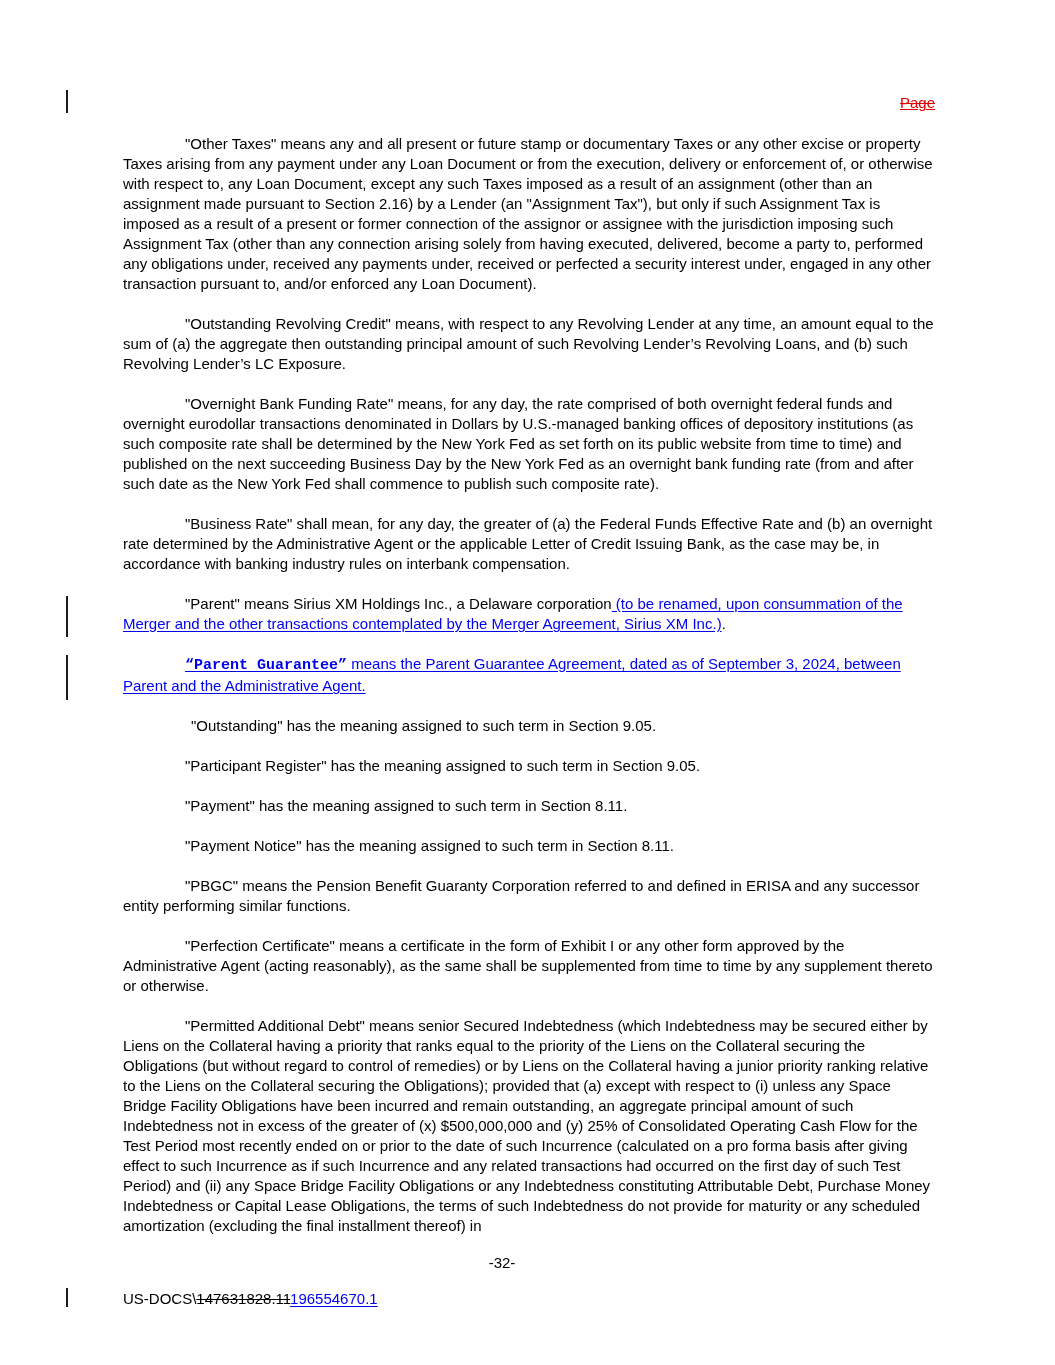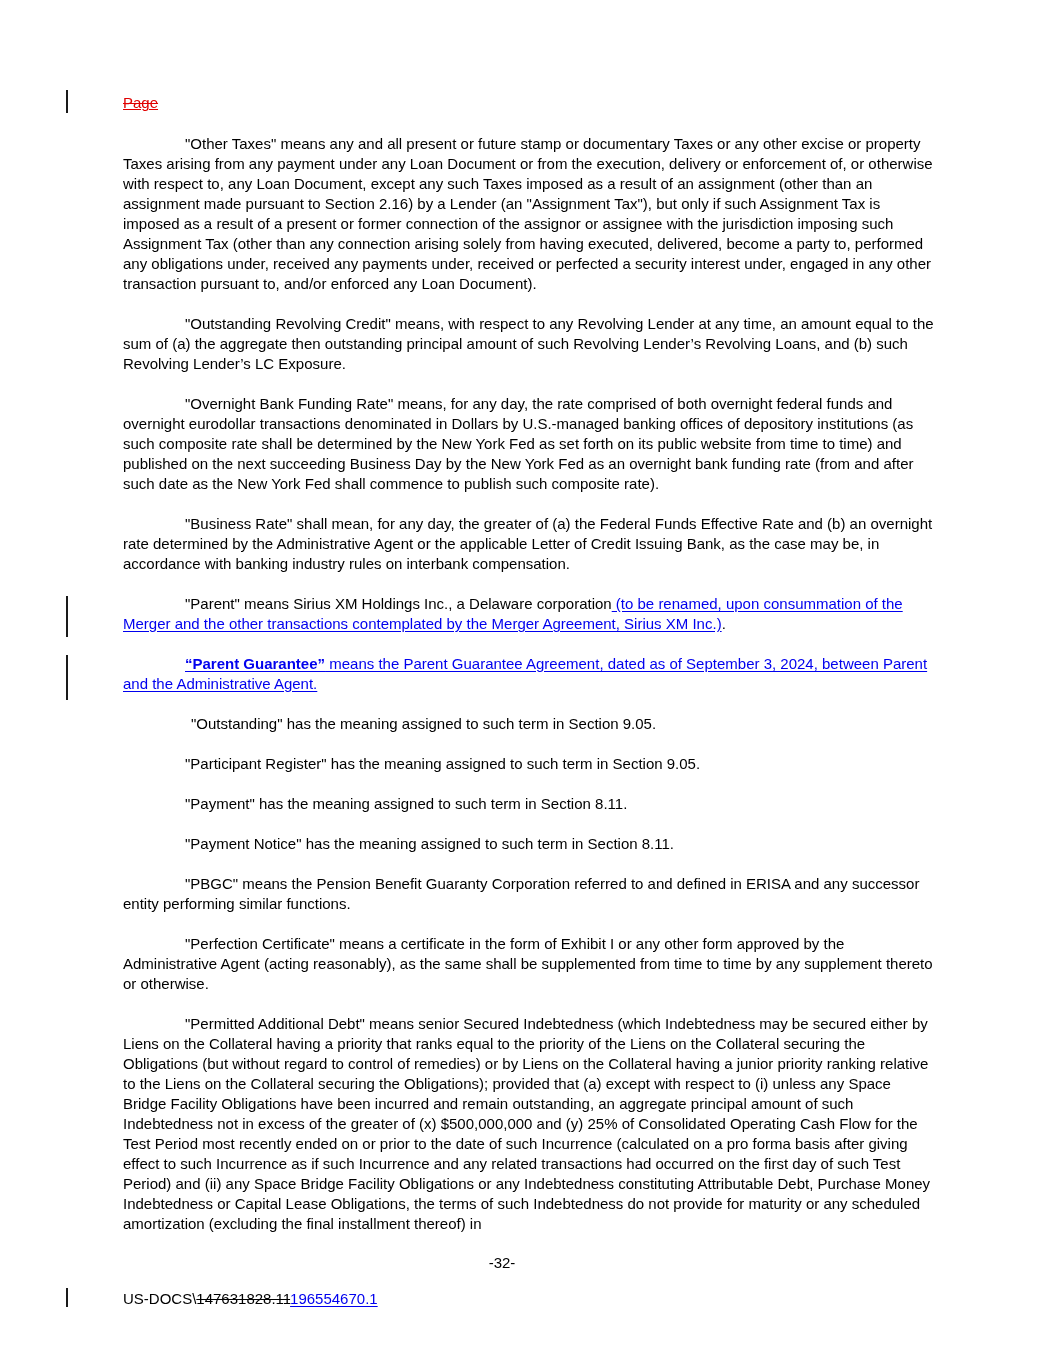--- a/index.html
+++ b/index.html
@@ -9,30 +9,30 @@
     -webkit-font-smoothing:antialiased;
   }
   .page{position:absolute;inset:0;}
   
   .cb{position:absolute;left:66px;width:2px;background:#1a1a1a;}
   .cb1{top:90px;height:23px;}
   .cb2{top:596px;height:41px;}
   .cb3{top:655px;height:45px;}
   .cb4{top:1288px;height:19px;}
   
-  .header{position:absolute;top:93px;left:123px;width:812px;font-size:15px;line-height:20px;}
+  .header{position:absolute;top:93px;left:123px;width:812px;text-align:right;font-size:15px;line-height:20px;}
   .pagelink{color:#e00000;text-decoration:underline line-through;text-decoration-thickness:1px;}
   
   .content{position:absolute;top:134px;left:123px;width:812px;}
   .para{font-size:15px;line-height:20px;margin:0 0 20px 0;text-indent:62px;letter-spacing:0;}
   .para.indent-x{text-indent:68px;}
   .term{text-underline-offset:2px;}
   .ins{color:#0000ee;text-decoration:underline;text-underline-offset:2px;}
   .del{color:#000000;text-decoration:line-through;}
-  .b{font-weight:bold;}
+  .b{font-weight:bold;font-family:Liberation Mono, monospace;}
   
   .pagenum{position:absolute;top:1253px;left:0;width:1004px;text-align:center;font-size:15px;line-height:20px;}
   .docid{position:absolute;top:1289px;left:123px;font-size:15px;line-height:20px;}
 </style>
 </head>
 <body>
 
 <div class="page">
 
   <div class="cb cb1"></div>

